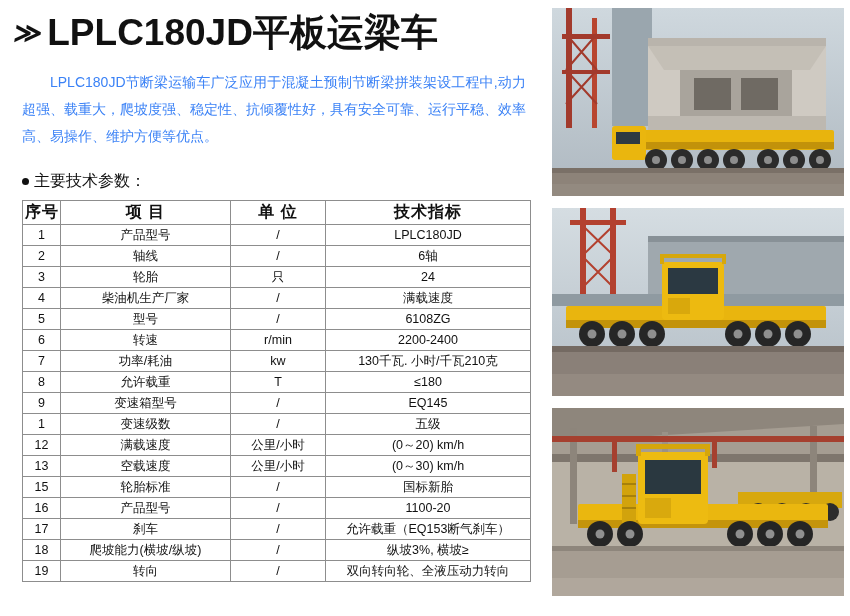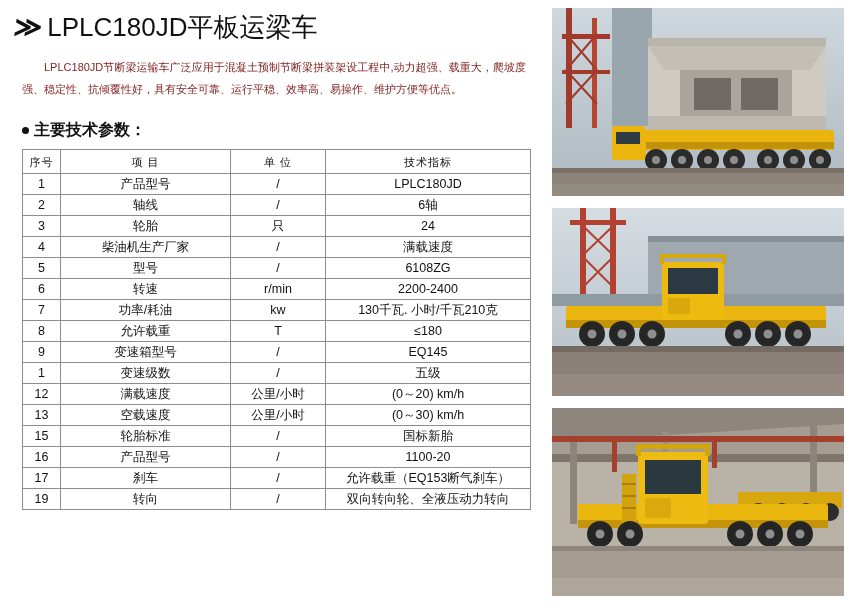--- a/index.html
+++ b/index.html
@@ -43,43 +43,43 @@
   .chevrons {
     font-size: 27px;
     font-weight: bold;
     letter-spacing: -3px;
     color: #111;
     margin-right: 8px;
     line-height: 1;
     transform: skewX(-8deg);
   }
   .title-text {
-    font-size: 26px;
-    font-weight: normal;
+    font-size: 37px;
+    font-weight: bold;
     color: #111;
     letter-spacing: 0px;
     line-height: 1.05;
     white-space: nowrap;
   }
 
   
   .intro {
     margin: 16px 22px 0 22px;
-    font-size: 11px;
+    font-size: 14px;
     line-height: 1.95;
-    color: #7f1d1d;
+    color: #3b82f6;
     text-align: justify;
     text-indent: 2em;
   }
 
   
   .section-head {
     margin: 20px 0 8px 22px;
     font-size: 16px;
-    font-weight: bold;
+    font-weight: normal;
     color: #111;
     display: flex;
     align-items: center;
   }
   .bullet-dot {
     display: inline-block;
     width: 7px;
     height: 7px;
     border-radius: 50%;
     background: #111;
@@ -100,22 +100,22 @@
     height: 20px;
     line-height: 18px;
     text-align: center;
     padding: 0 2px;
     color: #111;
     font-weight: normal;
     overflow: hidden;
     white-space: nowrap;
   }
   table.spec thead td {
-    font-weight: normal;
-    font-size: 11px;
+    font-weight: bold;
+    font-size: 16px;
     height: 23px;
     letter-spacing: 1px;
   }
   .col-no   { width: 38px; }
   .col-item { width: 170px; }
   .col-unit { width: 95px; }
   .col-val  { width: 205px; }
 
   
   .photo {
@@ -245,20 +245,26 @@
           <td>16</td>
           <td>产品型号</td>
           <td>/</td>
           <td>1100-20</td>
         </tr>
         <tr>
           <td>17</td>
           <td>刹车</td>
           <td>/</td>
           <td>允许载重（EQ153断气刹车）</td>
+        </tr>
+        <tr>
+          <td>18</td>
+          <td>爬坡能力(横坡/纵坡)</td>
+          <td>/</td>
+          <td>纵坡3%, 横坡≥</td>
         </tr>
         <tr>
           <td>19</td>
           <td>转向</td>
           <td>/</td>
           <td>双向转向轮、全液压动力转向</td>
         </tr>
 
       </tbody>
     </table>

